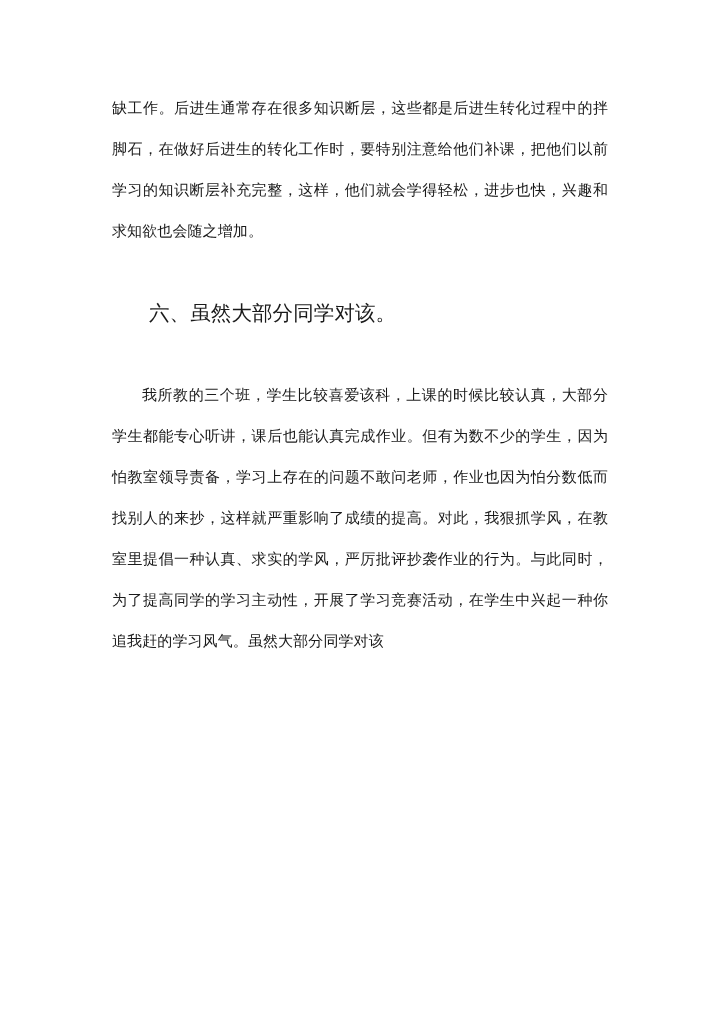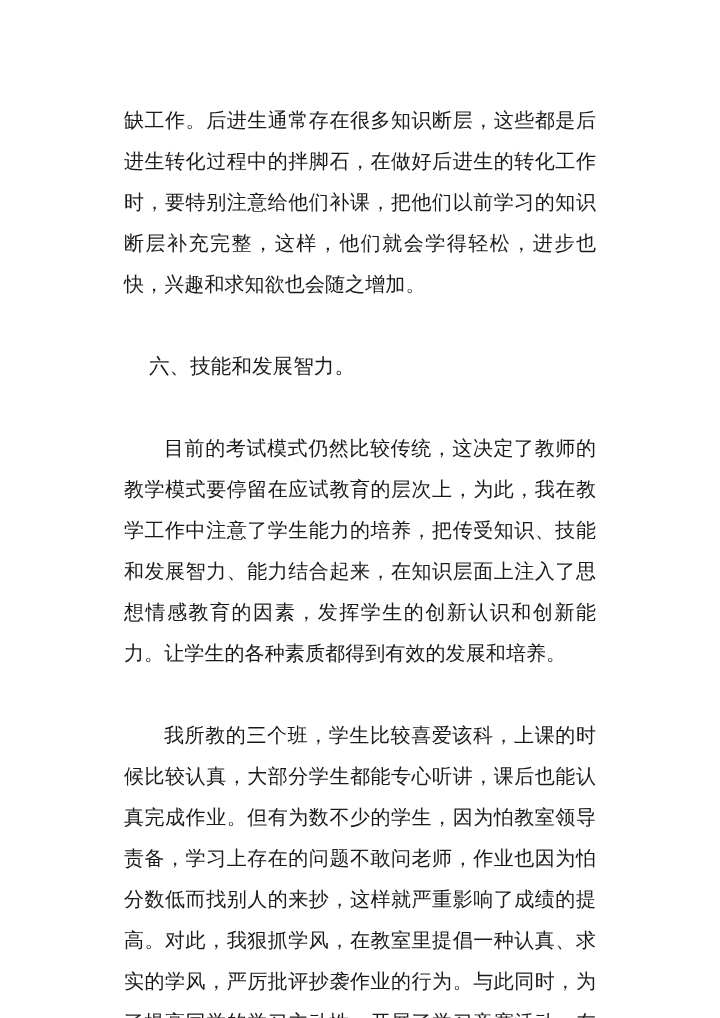--- a/index.html
+++ b/index.html
@@ -23,22 +23,22 @@
     background: #ffffff;
     box-sizing: border-box;
   }
   .doc-body {
     position: absolute;
     left: 108px;
     top: 84px;
     width: 504px;
   }
   .para {
-    margin: 16px;
-    font-size: 20px;
+    margin: 4px;
+    font-size: 15px;
     line-height: 41px;
     text-align: justify;
     text-justify: inter-character;
     text-align-last: left;
     letter-spacing: 0.1px;
     word-break: break-all;
     white-space: normal;
   }
   .para.indent {
     text-indent: 2em;
@@ -56,21 +56,20 @@
   .gap-after-heading { margin-bottom: 41px; }
 </style>
 </head>
 <body>
 
 <div class="page">
   <div class="doc-body">
 
     <p class="para gap-after-para">缺工作。后进生通常存在很多知识断层，这些都是后进生转化过程中的拌脚石，在做好后进生的转化工作时，要特别注意给他们补课，把他们以前学习的知识断层补充完整，这样，他们就会学得轻松，进步也快，兴趣和求知欲也会随之增加。</p>
 
-    <p class="heading gap-after-heading">六、技能和发展智力。</p>
+    <p class="heading gap-after-heading">六、虽然大部分同学对该。</p>
 
-    <p class="para indent gap-after-para">目前的考试模式仍然比较传统，这决定了教师的教学模式要停留在应试教育的层次上，为此，我在教学工作中注意了学生能力的培养，把传受知识、技能和发展智力、能力结合起来，在知识层面上注入了思想情感教育的因素，发挥学生的创新认识和创新能力。让学生的各种素质都得到有效的发展和培养。</p>
 
 
     <p class="para indent">我所教的三个班，学生比较喜爱该科，上课的时候比较认真，大部分学生都能专心听讲，课后也能认真完成作业。但有为数不少的学生，因为怕教室领导责备，学习上存在的问题不敢问老师，作业也因为怕分数低而找别人的来抄，这样就严重影响了成绩的提高。对此，我狠抓学风，在教室里提倡一种认真、求实的学风，严厉批评抄袭作业的行为。与此同时，为了提高同学的学习主动性，开展了学习竞赛活动，在学生中兴起一种你追我赶的学习风气。虽然大部分同学对该</p>
 
   </div>
 </div>
 
 </body></html>

